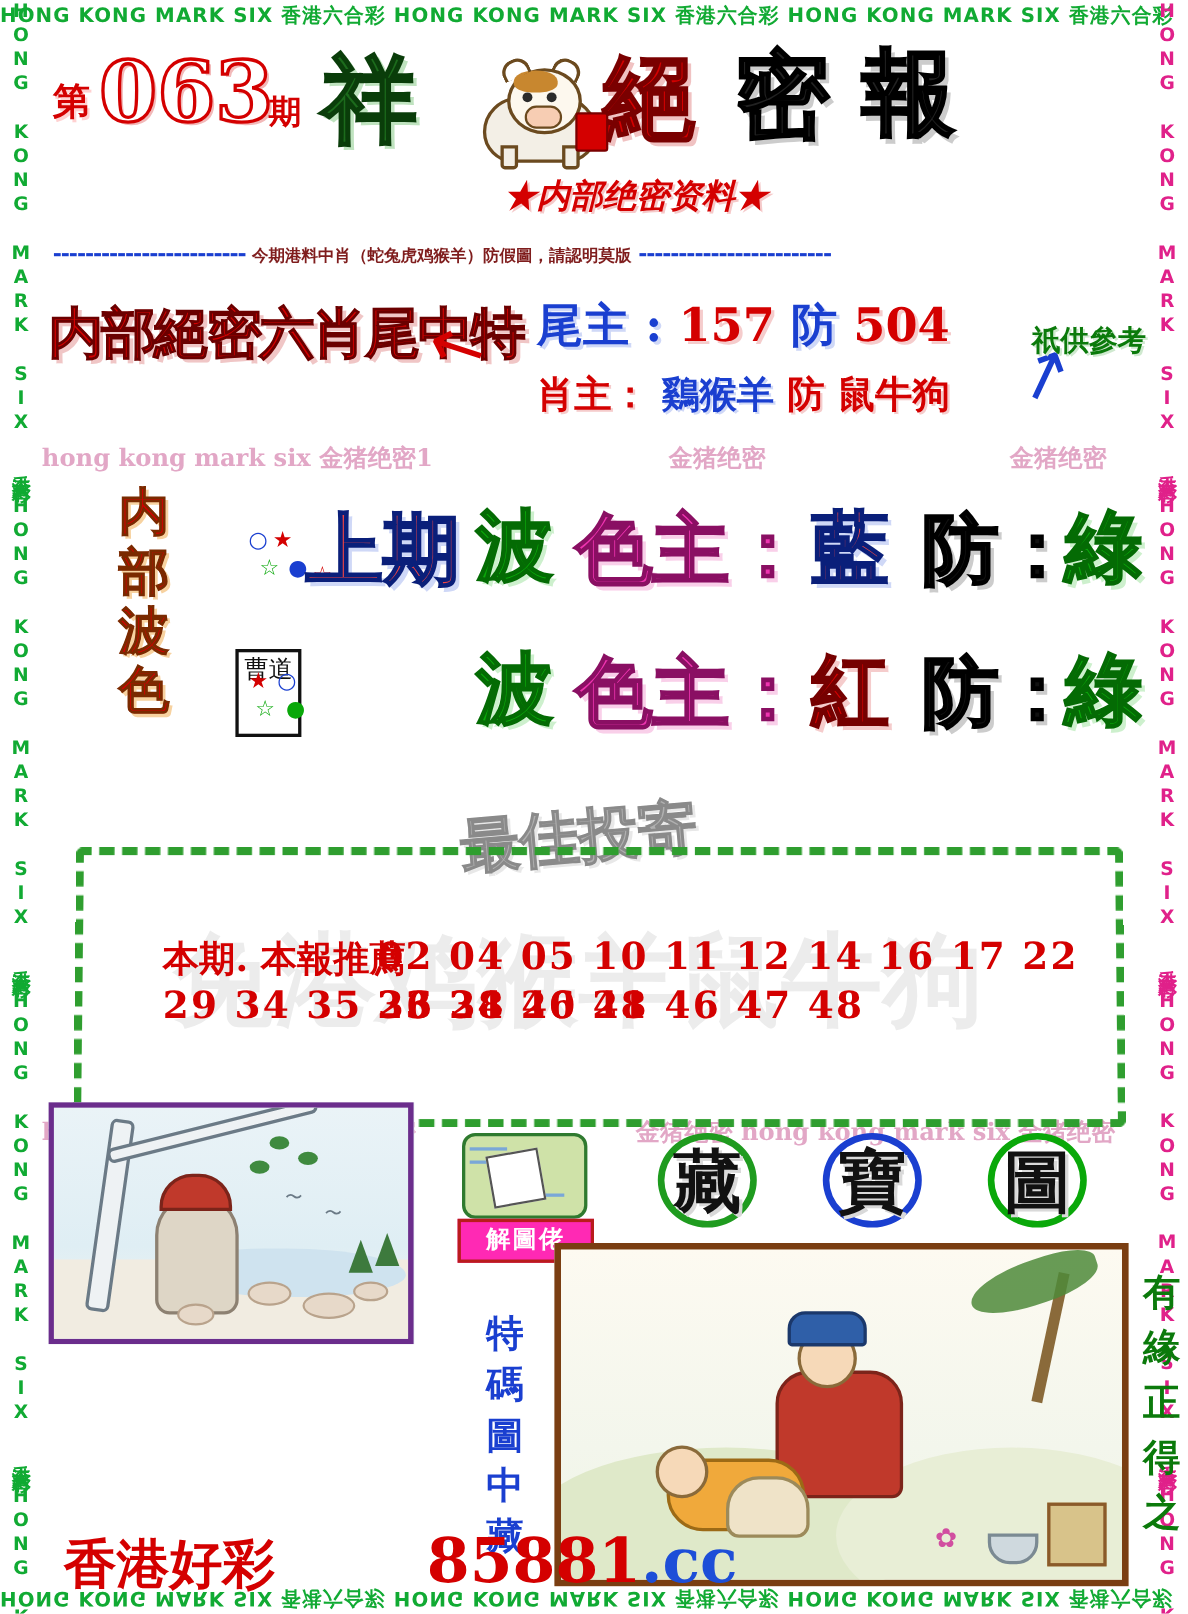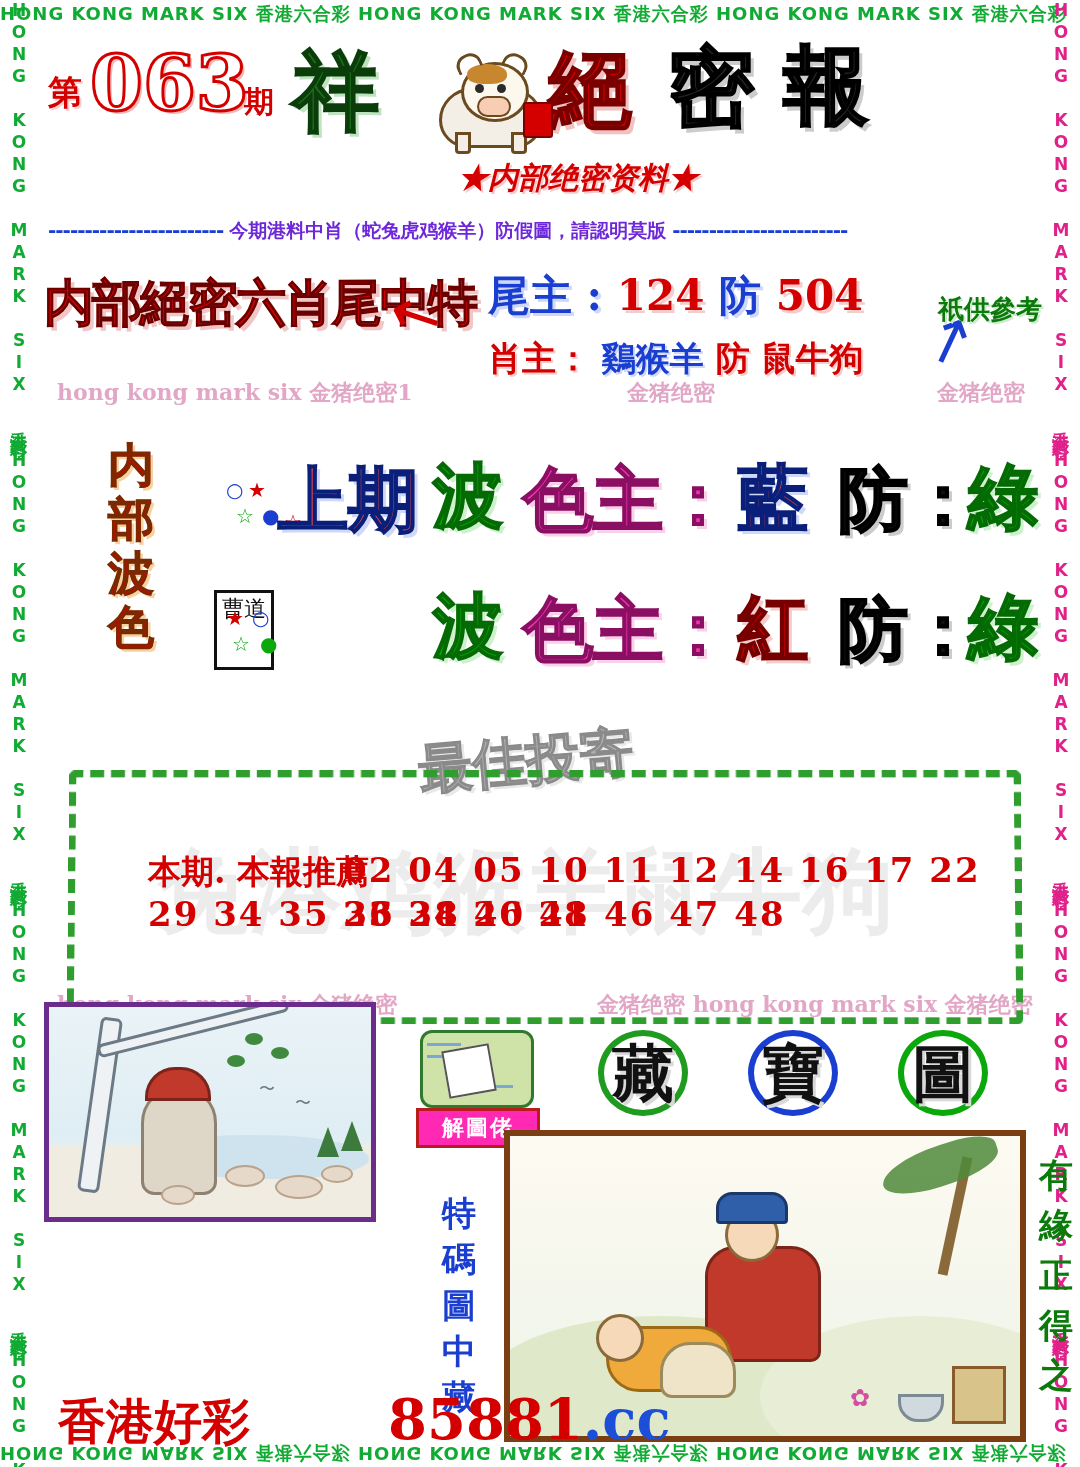--- a/index.html
+++ b/index.html
@@ -83,21 +83,21 @@
     position:absolute;left:330px;top:128px;width:420px;text-align:center;
     font-size:30px;font-weight:bold;color:#d40000;
     font-family:"DejaVu Serif","Liberation Serif",serif;font-style:italic;
     text-shadow:2px 2px 0 #f5c9c9;
   }
   .dashline{
     position:absolute;left:10px;top:188px;width:982px;height:28px;
     border-top:0;color:#1a3fd0;font-weight:bold;font-size:20px;letter-spacing:-1px;
     white-space:nowrap;overflow:hidden;
   }
-  .dashline .mid{color:#6d28d9;font-size:19px;letter-spacing:0;}
+  .dashline .mid{color:#7f1d1d;font-size:15px;letter-spacing:0;}
 
   
   .slogan{
     position:absolute;left:6px;top:240px;width:390px;height:92px;
     font-size:50px;font-weight:bold;color:#d40000;
     font-family:"DejaVu Serif","Liberation Serif",serif;
     -webkit-text-stroke:1px #6b0000;text-shadow:4px 4px 0 #f0c6c6;
     letter-spacing:-2px;white-space:nowrap;
   }
   .arrow{position:absolute;width:0;height:0;}
@@ -116,21 +116,21 @@
     color:#d40000;text-shadow:2px 2px 0 #f5cccc;
   }
   .zodiac-line .blue{color:#1a3fd0;text-shadow:2px 2px 0 #cfd8f7;}
   .ref-note{
     position:absolute;left:900px;top:262px;font-size:26px;font-weight:bold;color:#0b7a0b;
     font-family:"DejaVu Serif","Liberation Serif",serif;writing-mode:horizontal-tb;
     text-shadow:2px 2px 0 #cfe9cf;white-space:nowrap;
   }
 
   
-  .wm-row{position:absolute;left:0;top:348px;width:1004px;height:30px;margin-left:19px;}
+  .wm-row{position:absolute;left:0;top:372px;width:1004px;height:30px;}
   .wm{position:absolute;font-size:22px;font-weight:bold;color:#e2a7c6;white-space:nowrap;font-family:"DejaVu Serif","Liberation Serif",serif;}
   .wm.a{left:0px;top:0;} .wm.b{left:570px;top:0;} .wm.c{left:880px;top:0;}
   .wm.d{left:0px;top:612px;} .wm.e{left:540px;top:612px;}
 
   
   .vlabel{
     position:absolute;left:70px;top:408px;width:80px;
     font-size:46px;font-weight:bold;color:#d40000;line-height:54px;
     font-family:"DejaVu Serif","Liberation Serif",serif;
     text-shadow:3px 3px 0 #f7d2a0;-webkit-text-stroke:1px #7a2a00;
@@ -331,21 +331,21 @@
       <span class="mid">今期港料中肖（蛇兔虎鸡猴羊）防假圖，請認明莫版</span>
       <span>------------------------</span>
     </div>
 
     <div class="slogan">内部絕密六肖尾中特</div>
     <div class="arrow arrow-left">←</div>
     <div class="arrow arrow-right">↗</div>
 
     <div class="tail-line">
       <span>尾主 :</span>
-      <span class="red">124</span>
+      <span class="red">157</span>
       <span>防</span>
       <span class="red">504</span>
     </div>
 
     <div class="zodiac-line">
       <span>肖主：</span>
       <span class="blue">鷄猴羊</span>
       <span>防</span>
       <span>鼠牛狗</span>
     </div>

